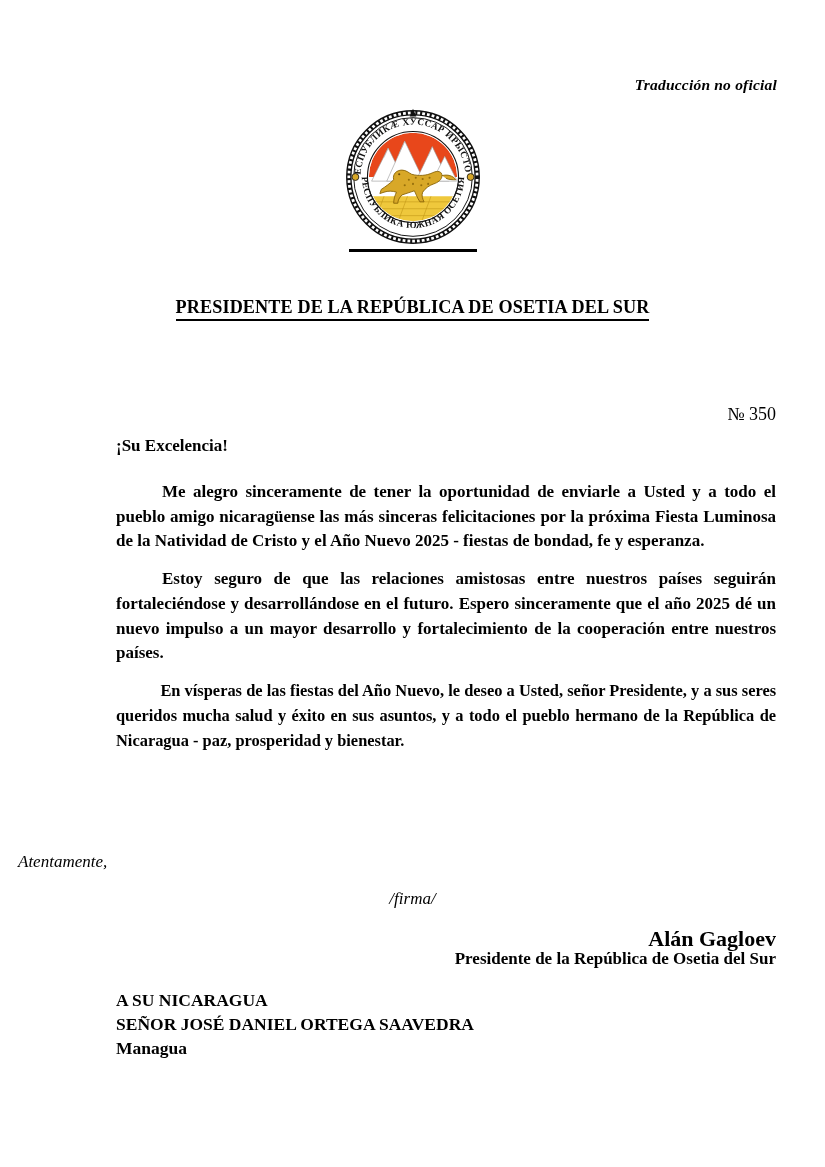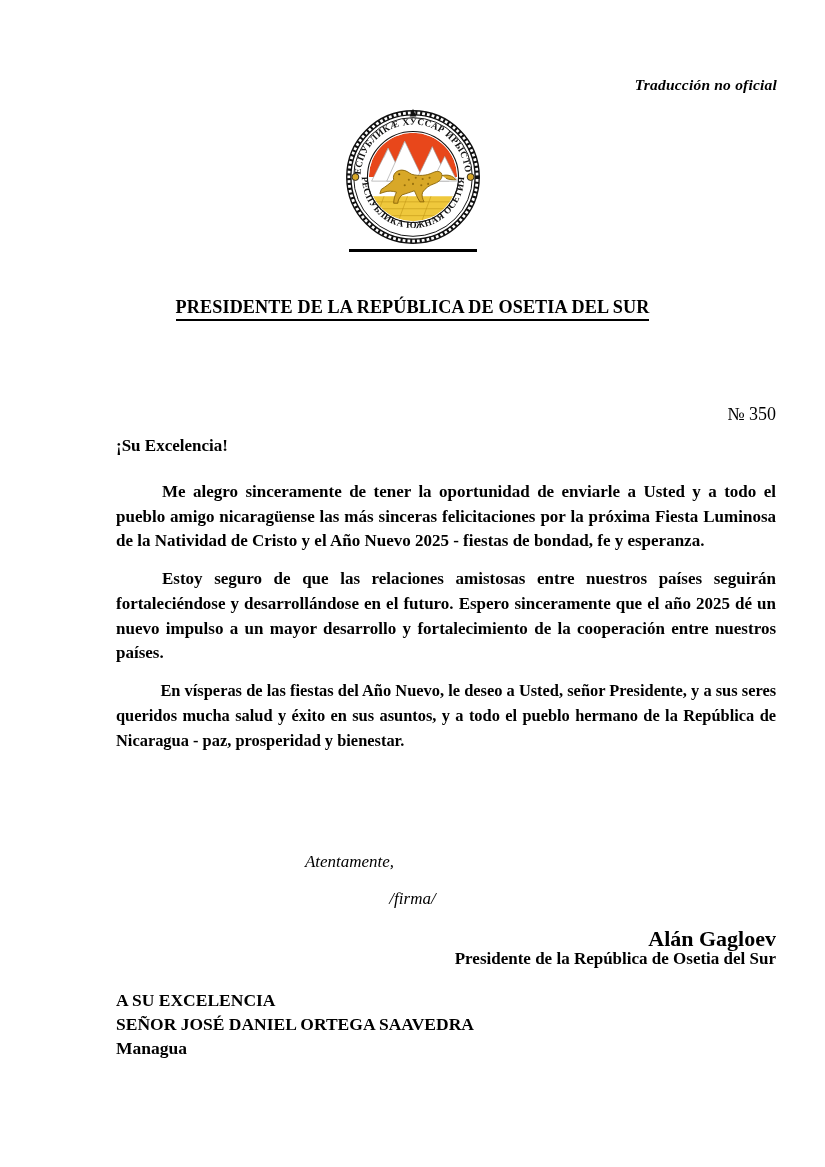--- a/index.html
+++ b/index.html
@@ -120,21 +120,20 @@
     transform-origin: left top;
     width: 684px;
   }
 
   
   .sign-closing {
     position: absolute;
     top: 852px;
     left: 0;
     width: 681px;
-    text-align: center;
     font-size: 17px;
     font-style: italic;
     padding-left: 18px;
     box-sizing: border-box;
   }
   .sign-firma {
     position: absolute;
     top: 889px;
     left: 0;
     width: 825px;
@@ -277,18 +276,18 @@
     <p class="para">Estoy seguro de que las relaciones amistosas entre nuestros países seguirán fortaleciéndose y desarrollándose en el futuro. Espero sinceramente que el año 2025 dé un nuevo impulso a un mayor desarrollo y fortalecimiento de la cooperación entre nuestros países.</p>
     <p class="para condensed">En vísperas de las fiestas del Año Nuevo, le deseo a Usted, señor Presidente, y a sus seres queridos mucha salud y éxito en sus asuntos, y a todo el pueblo hermano de la República de Nicaragua -  paz, prosperidad y bienestar.</p>
   </div>
 
   <div class="sign-closing">Atentamente,</div>
   <div class="sign-firma">/firma/</div>
   <div class="sign-name">Alán Gagloev</div>
   <div class="sign-role">Presidente de la República de Osetia del Sur</div>
 
   <div class="addressee">
-    <div>A SU EXCELENCIA</div>
+    <div>A SU NICARAGUA</div>
     <div>SEÑOR JOSÉ DANIEL ORTEGA SAAVEDRA</div>
     <div>Managua</div>
   </div>
 
 </div>
 
 </body></html>

